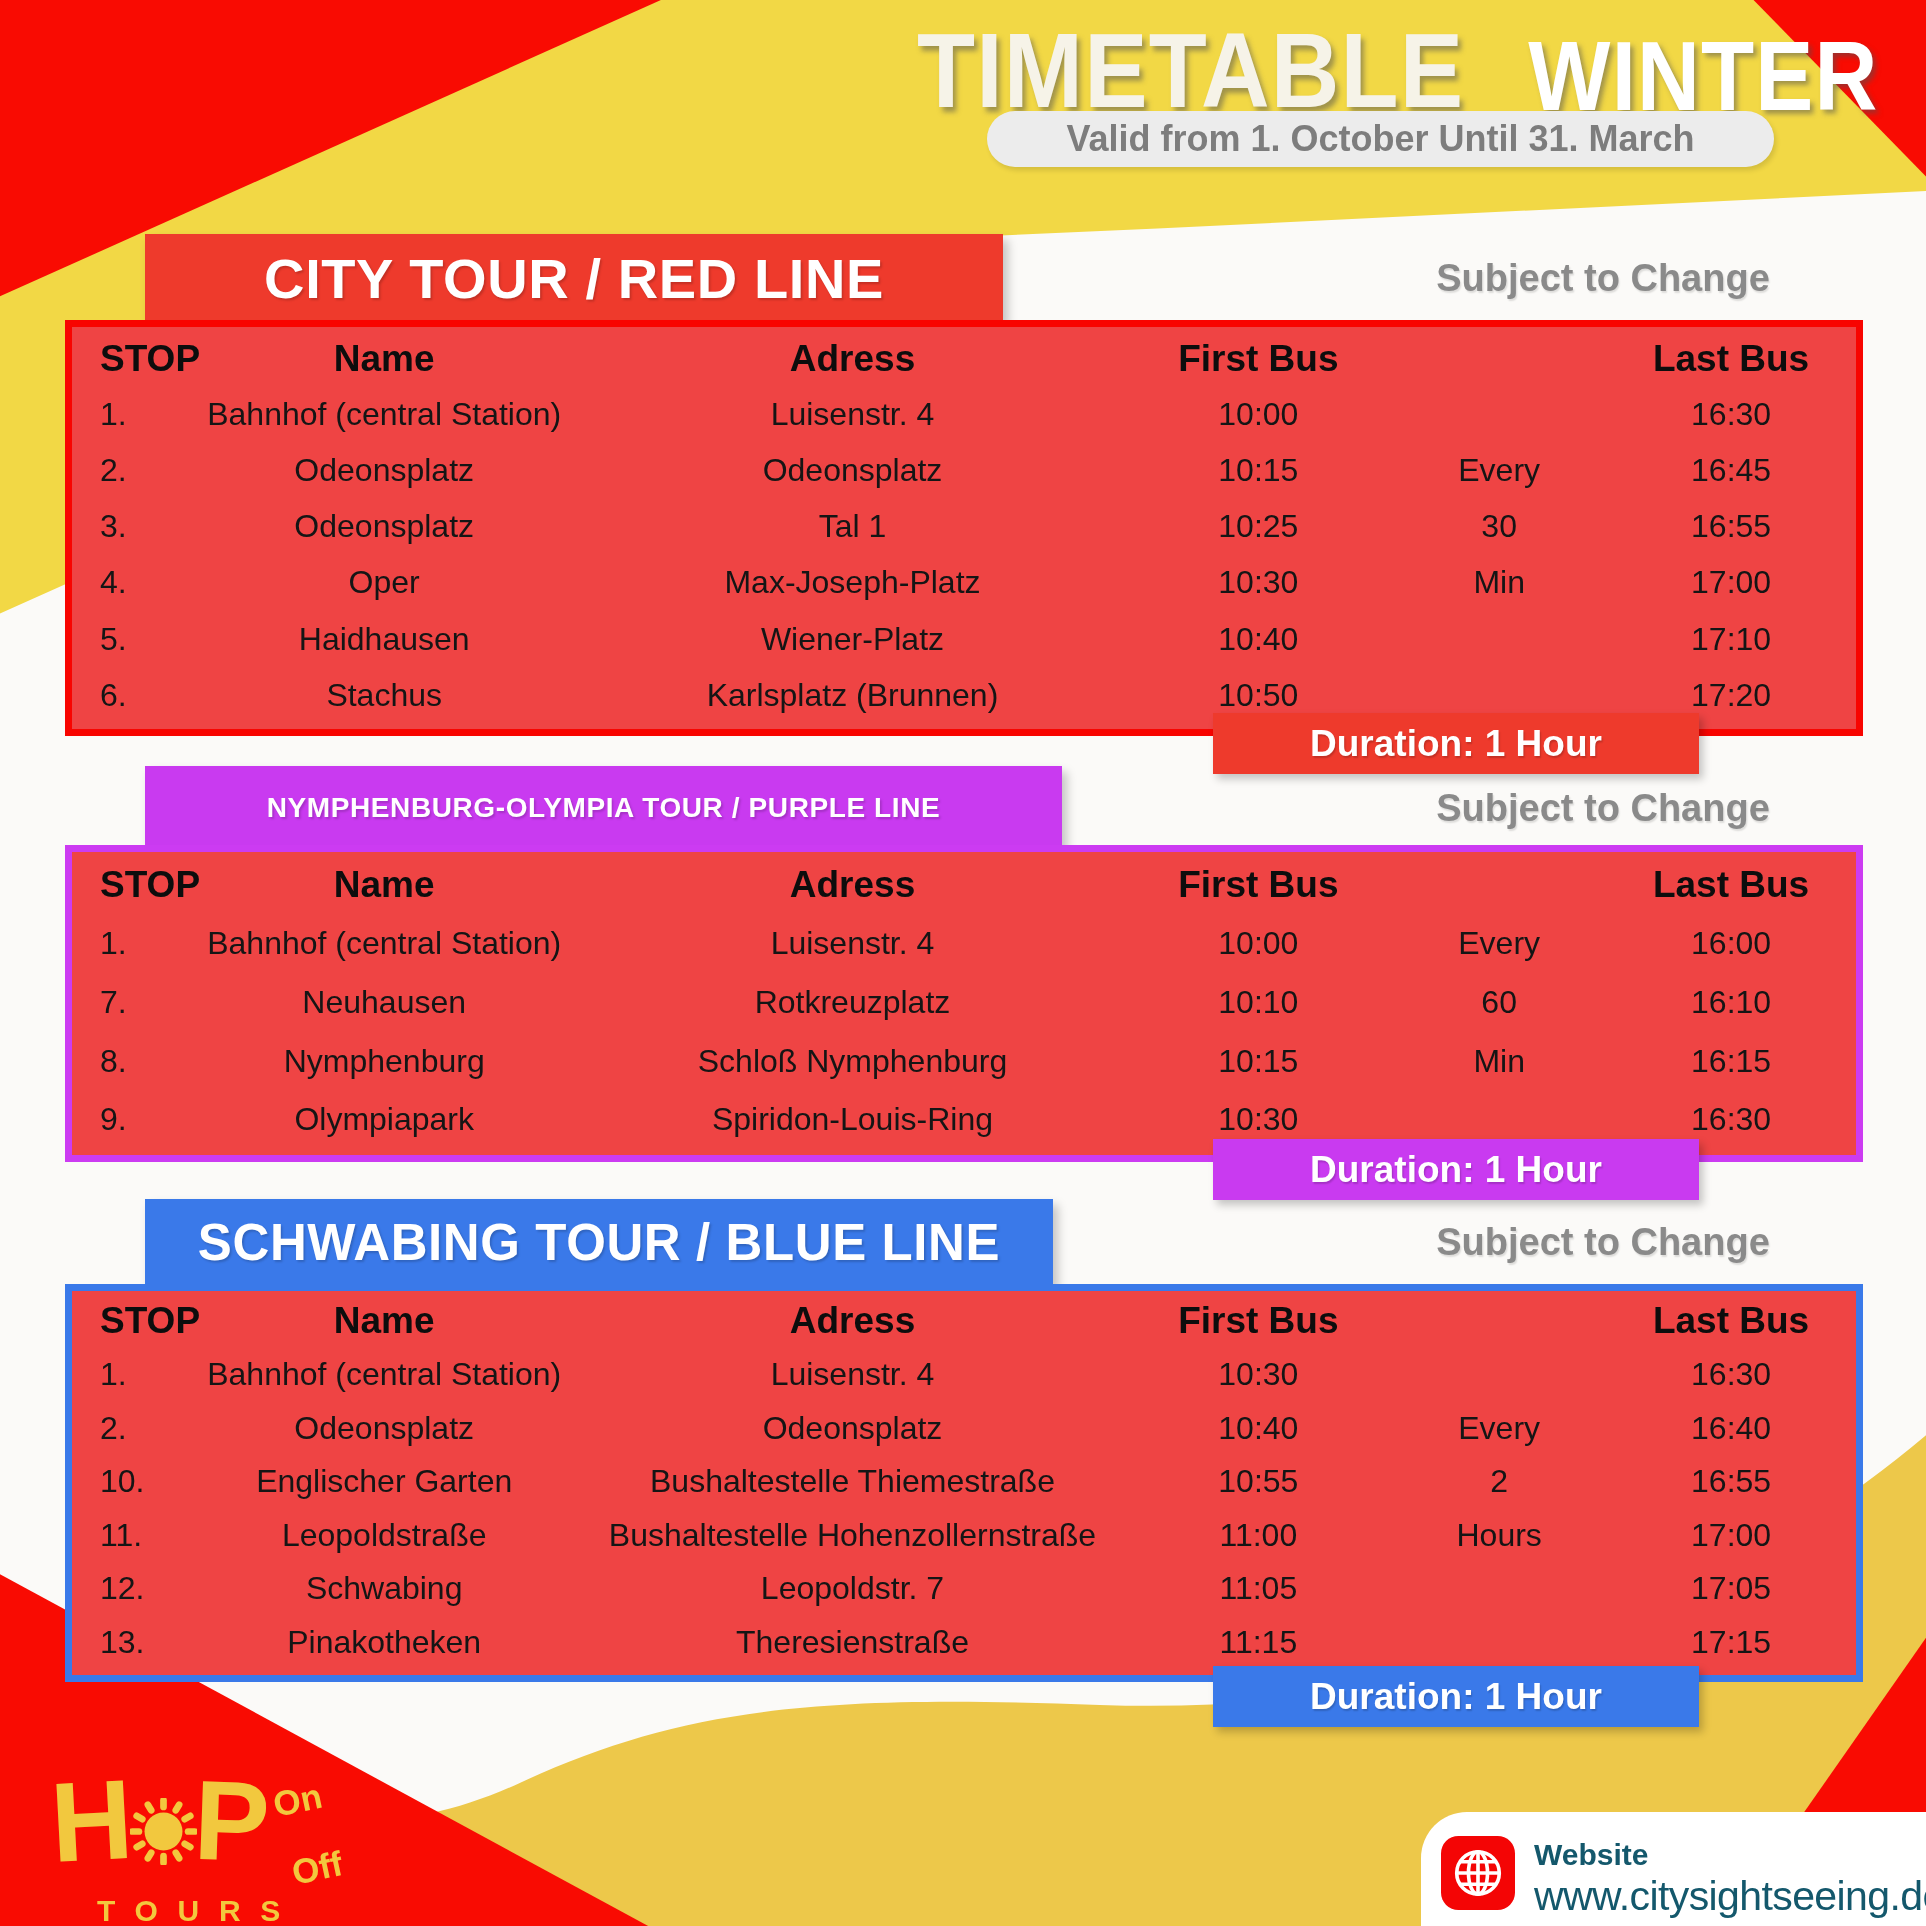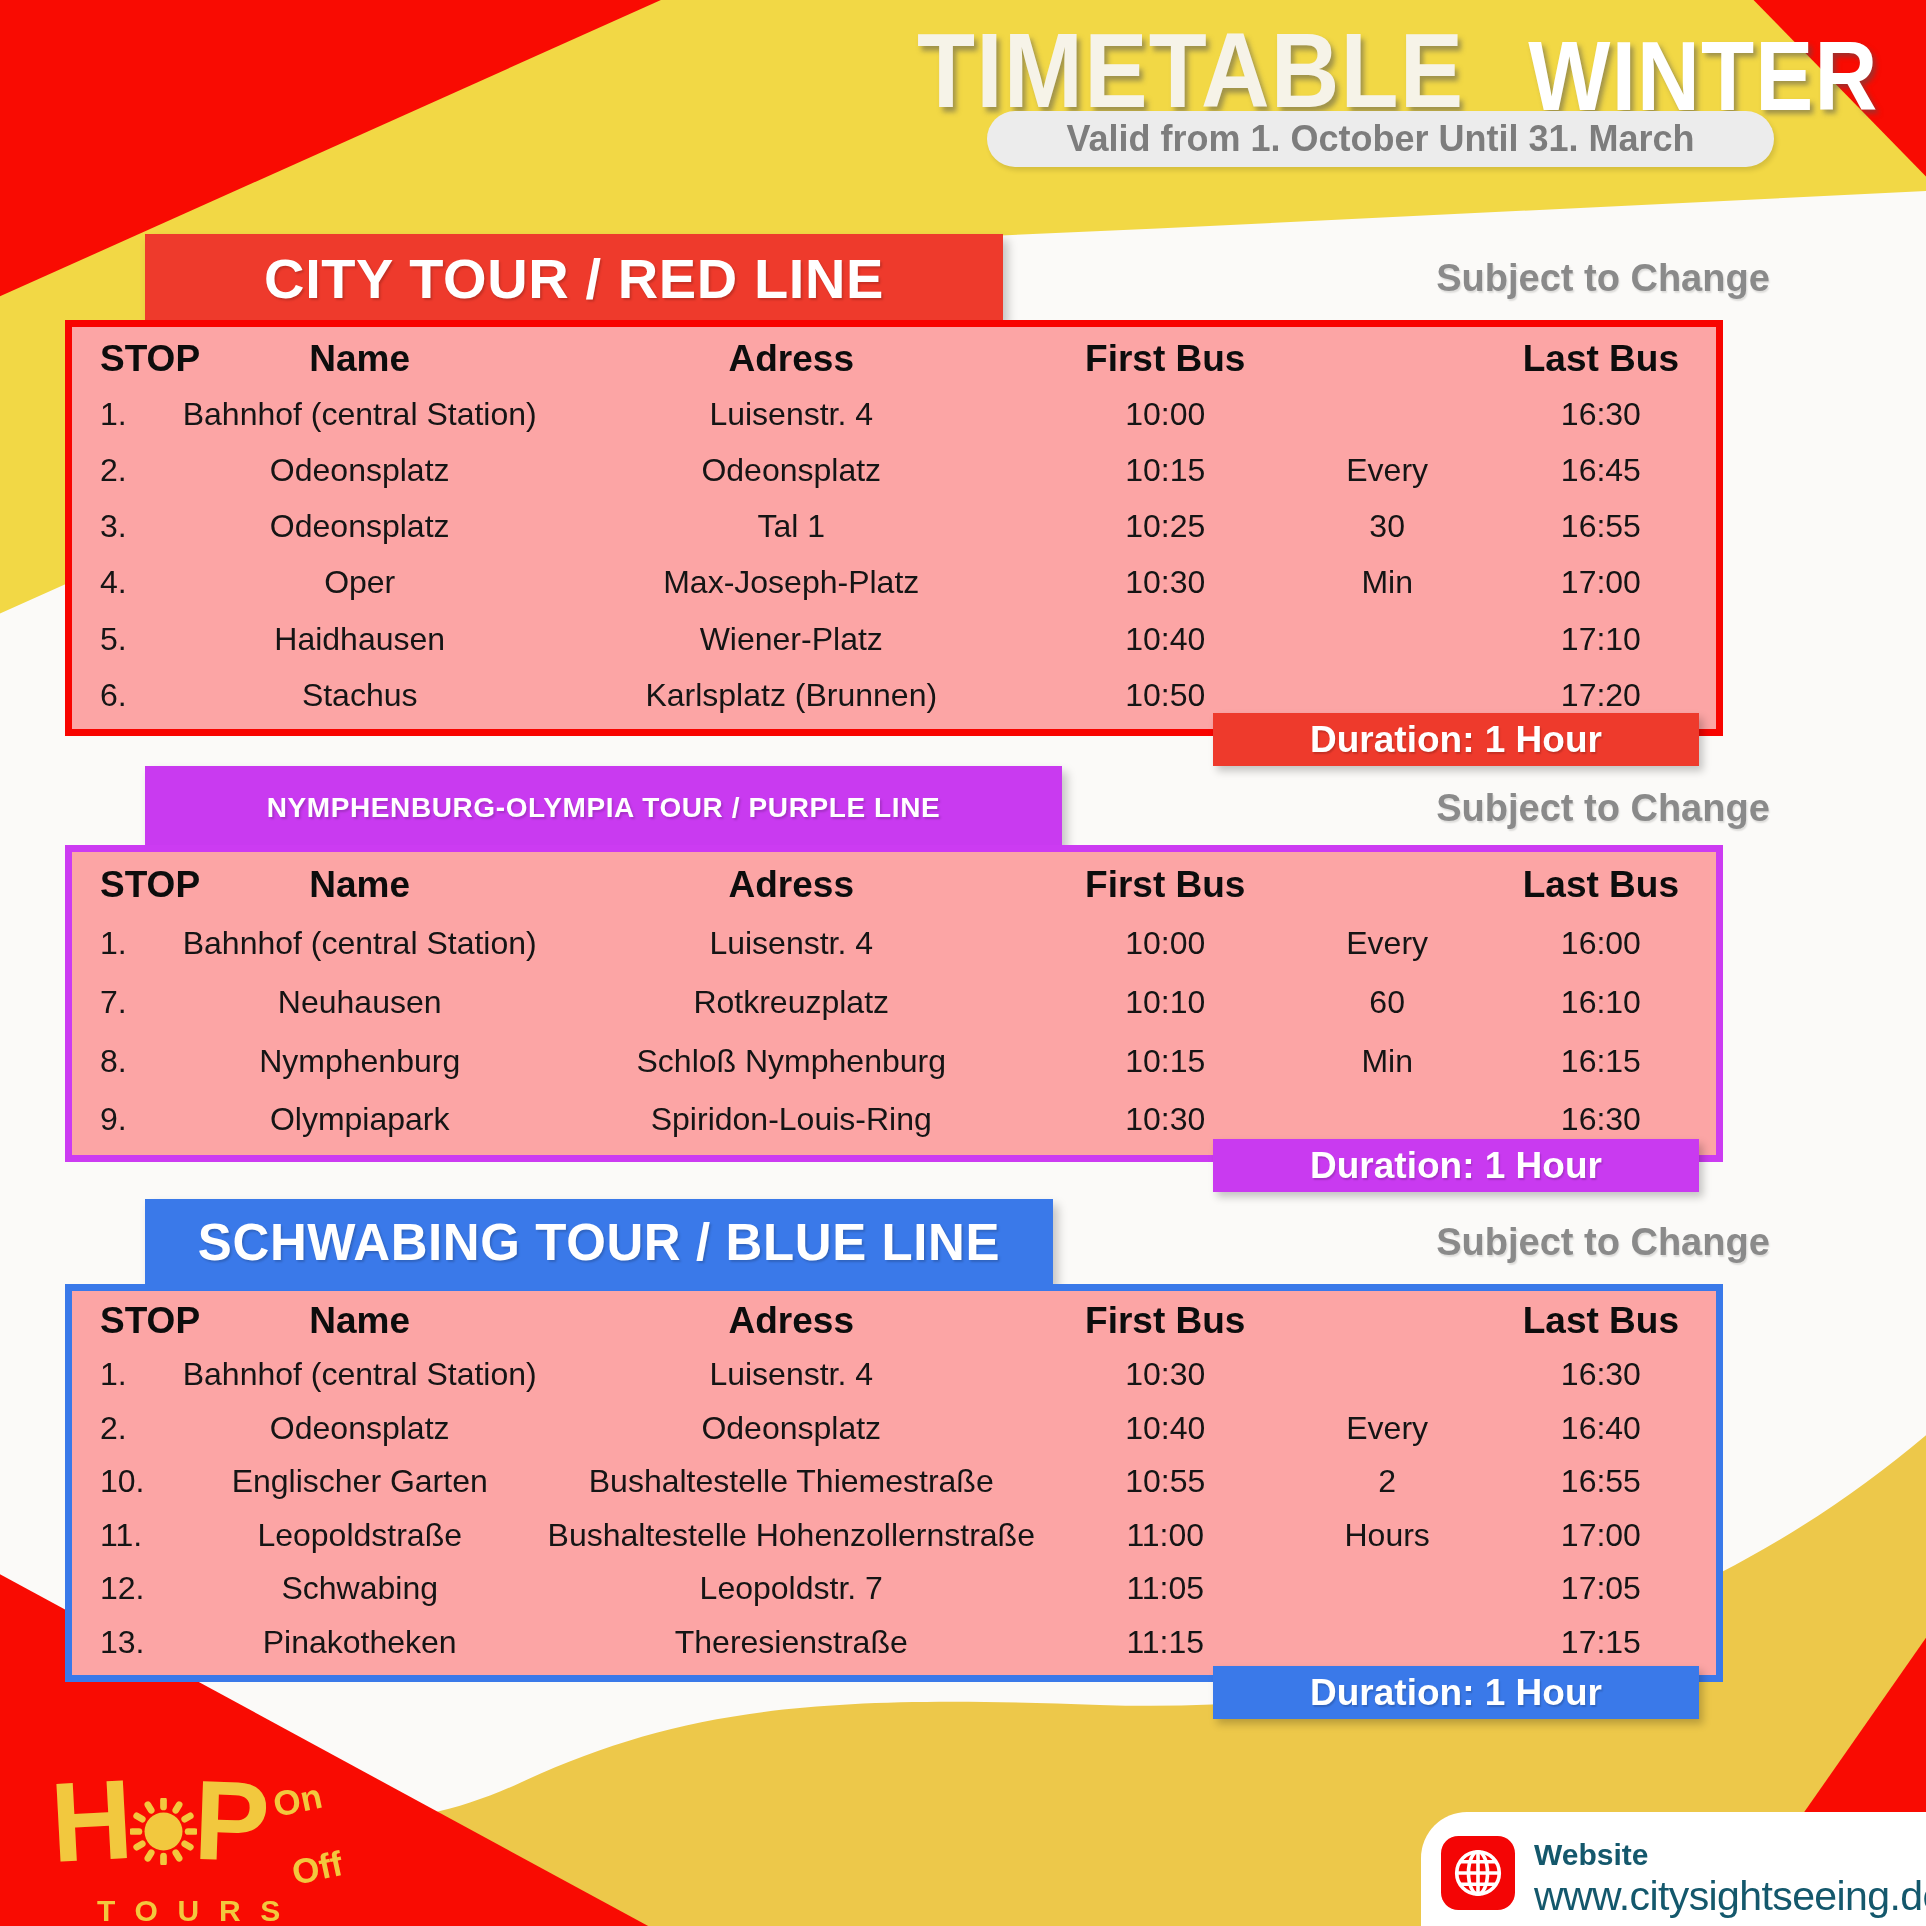--- a/index.html
+++ b/index.html
@@ -28,33 +28,33 @@
   .s-purple .banner{left:145px;top:766px;width:917px;height:84px;font-size:28px;text-align:center;}
   .s-blue   .banner{left:145px;top:1199px;width:908px;height:87px;font-size:51px;}
 
   .tour .subject{position:absolute;left:1389px;width:428px;text-align:center;
         font-weight:800;font-size:38px;color:#8A8A8A;text-shadow:1.2px 1.7px 1.7px rgba(0,0,0,.12);
         display:flex;align-items:center;justify-content:center;}
   .s-red    .subject{top:234px;height:88px;}
   .s-purple .subject{top:766px;height:84px;}
   .s-blue   .subject{top:1199px;height:87px;}
 
-  .tour .table-box{position:absolute;left:65px;width:1658px;background:#fca5a5;
+  .tour .table-box{position:absolute;left:65px;width:1798px;background:#ef4444;
         border:7.5px solid var(--border);box-sizing:border-box;}
   .s-red    .table-box{top:320px;height:416px;}
   .s-purple .table-box{top:845px;height:317px;}
   .s-blue   .table-box{top:1284px;height:398px;}
 
   .table-grid{display:grid;height:100%;box-sizing:border-box;padding:3.5px 0 5.8px;
         grid-template-columns:6.5% 22% 30.5% 15% 12% 14%;grid-auto-rows:1fr;align-items:center;}
   .cell{font-size:32px;color:#151515;text-align:center;white-space:nowrap;}
   .cell.head{font-size:37px;font-weight:800;color:#0d0d0d;}
   .cell.c0{text-align:left;padding-left:28px;}
 
-  .tour .duration{position:absolute;left:1213px;width:486px;height:53px;
+  .tour .duration{position:absolute;left:1213px;width:486px;height:61px;
         background:var(--banner);color:#fff;font-weight:800;font-size:37px;
         display:flex;align-items:center;justify-content:center;
         box-shadow:4px 5.2px 8px rgba(0,0,0,.22);text-shadow:1.2px 1.7px 1.7px rgba(0,0,0,.18);}
   .s-red    .duration{top:713px;}
   .s-purple .duration{top:1139px;}
   .s-blue   .duration{top:1666px;}
 
   
   .logo{position:absolute;left:51px;top:1770px;color:#F2C83E;}
   .logo-row{display:flex;align-items:flex-start;}

